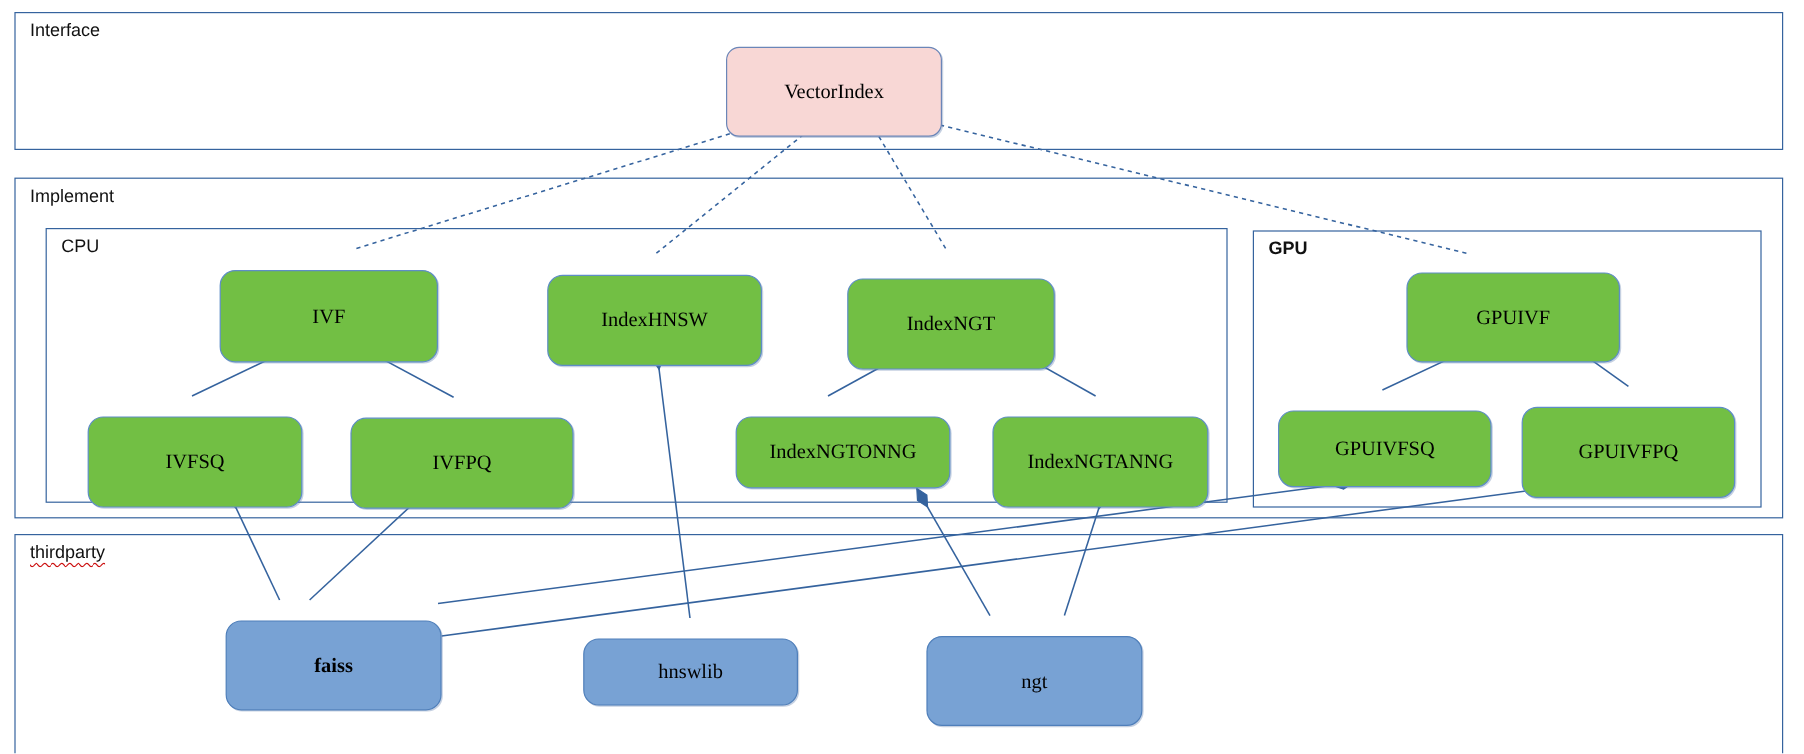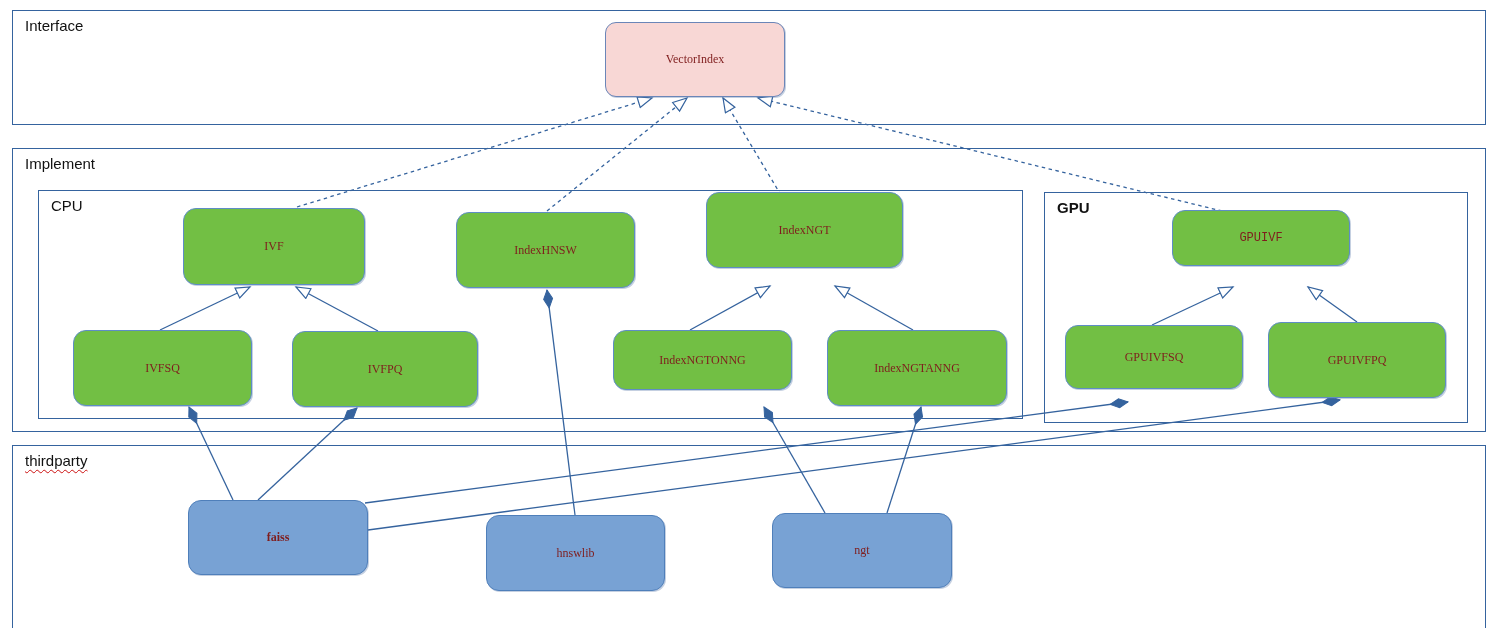--- a/index.html
+++ b/index.html
@@ -37,23 +37,24 @@
   .edge{stroke:#35639e;stroke-width:1.3;fill:none;}
   .edge.dashed{stroke-dasharray:3.5 3.5;}
   
   .node{
     position:absolute;
     box-sizing:border-box;
     border:1.6px solid #5e8dc6;
     border-radius:13px;
     display:flex;align-items:center;justify-content:center;
     font-family:"Liberation Serif", serif;
-    font-size:12px;
-    color:#7f1d1d;
+    font-size:17px;
+    color:#000000;
     box-shadow:1px 1px 0 rgba(90,120,170,.35);
+    margin-top:17px;
   }
   .node.green{background:#72bf44;}
   .node.blue{background:#78a2d4;border-color:#4f7fba;}
   .node.pink{background:#f8d7d5;border-color:#6b86b8;border-radius:11px;}
 </style>
 </head>
 <body>
 
 <div id="canvas">
 
@@ -111,49 +112,49 @@
   <div class="node pink" style="left:605px;top:22px;width:180px;height:75px;">
     <span>VectorIndex</span>
   </div>
 
   <div class="node green" style="left:183px;top:208px;width:182px;height:77px;">
     <span>IVF</span>
   </div>
   <div class="node green" style="left:456px;top:212px;width:179px;height:76px;">
     <span>IndexHNSW</span>
   </div>
-  <div class="node green" style="left:706px;top:192px;width:197px;height:76px;">
+  <div class="node green" style="left:706px;top:215px;width:173px;height:76px;">
     <span>IndexNGT</span>
   </div>
   <div class="node green" style="left:73px;top:330px;width:179px;height:76px;">
     <span>IVFSQ</span>
   </div>
   <div class="node green" style="left:292px;top:331px;width:186px;height:76px;">
     <span>IVFPQ</span>
   </div>
   <div class="node green" style="left:613px;top:330px;width:179px;height:60px;">
     <span>IndexNGTONNG</span>
   </div>
   <div class="node green" style="left:827px;top:330px;width:180px;height:76px;">
     <span>IndexNGTANNG</span>
   </div>
 
-  <div class="node green" style="left:1172px;top:210px;width:178px;height:56px;font-family:Liberation Mono, monospace;">
+  <div class="node green" style="left:1172px;top:210px;width:178px;height:75px;">
     <span>GPUIVF</span>
   </div>
   <div class="node green" style="left:1065px;top:325px;width:178px;height:64px;">
     <span>GPUIVFSQ</span>
   </div>
   <div class="node green" style="left:1268px;top:322px;width:178px;height:76px;">
     <span>GPUIVFPQ</span>
   </div>
 
   <div class="node blue" style="left:188px;top:500px;width:180px;height:75px;font-weight:bold;">
     <span>faiss</span>
   </div>
-  <div class="node blue" style="left:486px;top:515px;width:179px;height:76px;">
+  <div class="node blue" style="left:486px;top:515px;width:179px;height:56px;">
     <span>hnswlib</span>
   </div>
   <div class="node blue" style="left:772px;top:513px;width:180px;height:75px;">
     <span>ngt</span>
   </div>
 
 </div>
 
 </body></html>

